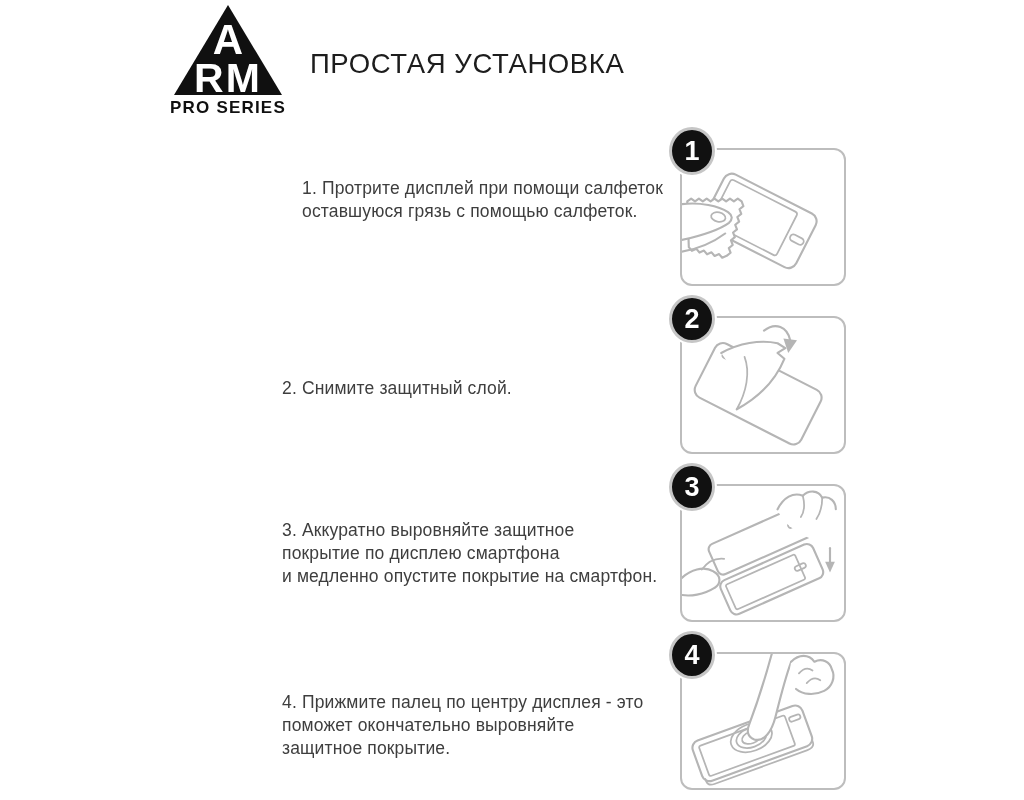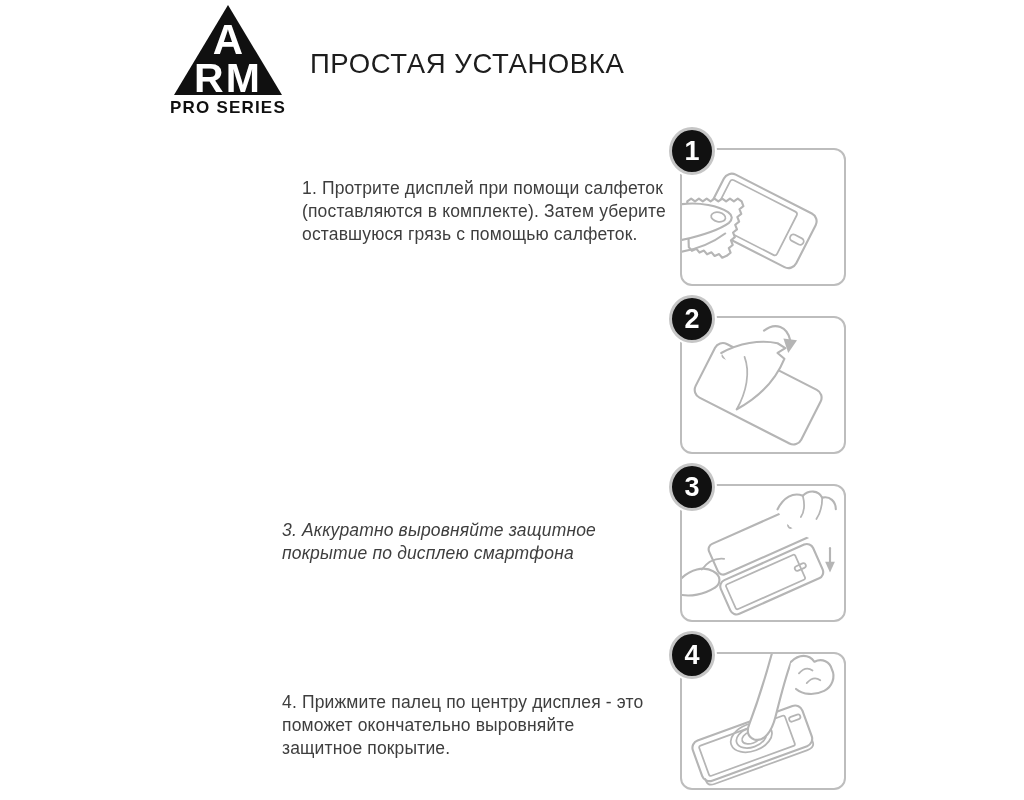--- a/index.html
+++ b/index.html
@@ -17,21 +17,21 @@
     color:var(--title-text,#1d1d1d); white-space:nowrap;
   }
   
   .step-text {
     position:absolute; left:282px; white-space:nowrap;
     font-size:17.5px; line-height:23px; letter-spacing:.15px;
     color:var(--body-text,#3e3e3e);
   }
   #step-text-1 { top:177px;margin-left:20px; }
   #step-text-2 { top:377px; }
-  #step-text-3 { top:519px;font-style:italic; }
+  #step-text-3 { top:519px; }
   #step-text-4 { top:691px; }
   
   .illus-box {
     position:absolute; left:680px; width:166px; height:138px; box-sizing:border-box;
     border:2px solid var(--box-border,#bdbdbd); border-radius:12px; background:#fff;
   }
   #box-1 { top:148px; } #box-2 { top:316px; } #box-3 { top:484px; } #box-4 { top:652px; }
   .badge {
     position:absolute; left:-13px; top:-23px; width:40px; height:42px;
     background:var(--badge-bg,#111111); border:3px solid var(--badge-ring,#c6c6c6);
@@ -58,26 +58,29 @@
     <polygon class="tri" points="70,3 16,93 124,93"></polygon>
     <text x="70" y="52" font-size="42" fill="#ffffff" text-anchor="middle">A</text>
     <text x="70" y="90" font-size="41" fill="#ffffff" text-anchor="middle" letter-spacing="2">RM</text>
     <text x="70" y="111" font-size="17" fill="var(--logo,#101010)" text-anchor="middle" letter-spacing="1.2">PRO SERIES</text>
   </svg>
 
   <div class="title">ПРОСТАЯ УСТАНОВКА</div>
 
   <div class="step-text" id="step-text-1">
     <div>1. Протрите дисплей при помощи салфеток</div>
-    <div>(поставляются в комплекте). Затем уберите</div>
     <div>оставшуюся грязь с помощью салфеток.</div>
+  </div>
+  <div class="step-text" id="step-text-2">
+    <div>2. Снимите защитный слой.</div>
   </div>
   <div class="step-text" id="step-text-3">
     <div>3. Аккуратно выровняйте защитное</div>
     <div>покрытие по дисплею смартфона</div>
+    <div>и медленно опустите покрытие на смартфон.</div>
   </div>
   <div class="step-text" id="step-text-4">
     <div>4. Прижмите палец по центру дисплея - это</div>
     <div>поможет окончательно выровняйте</div>
     <div>защитное покрытие.</div>
   </div>
 
   <div class="illus-box" id="box-1">
     <div class="badge">1</div>
     <svg class="art" viewBox="0 0 166 138">

